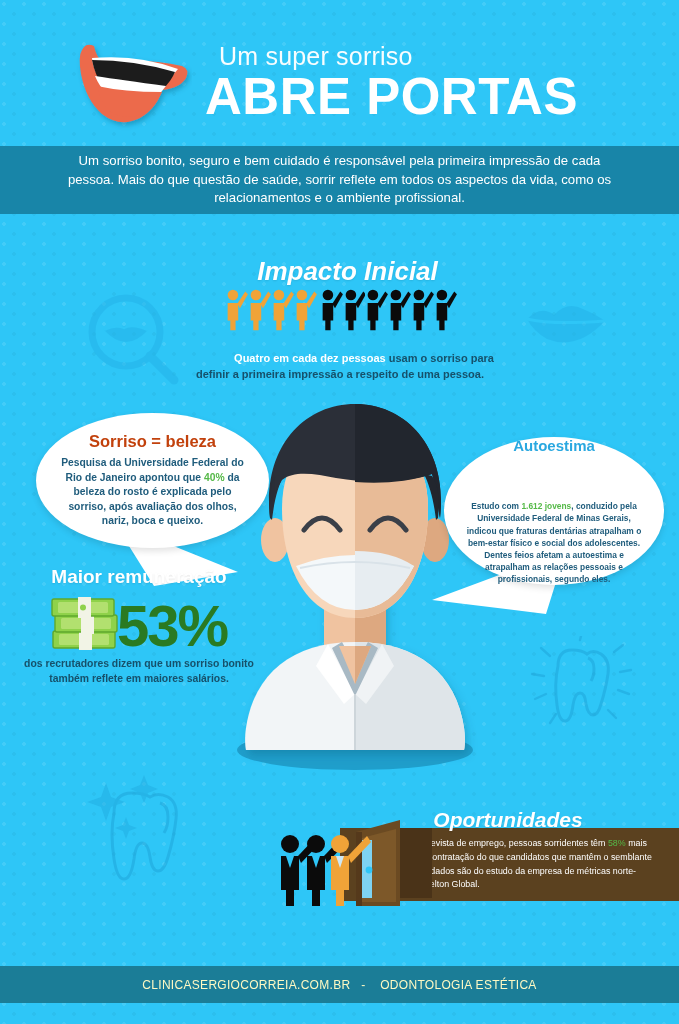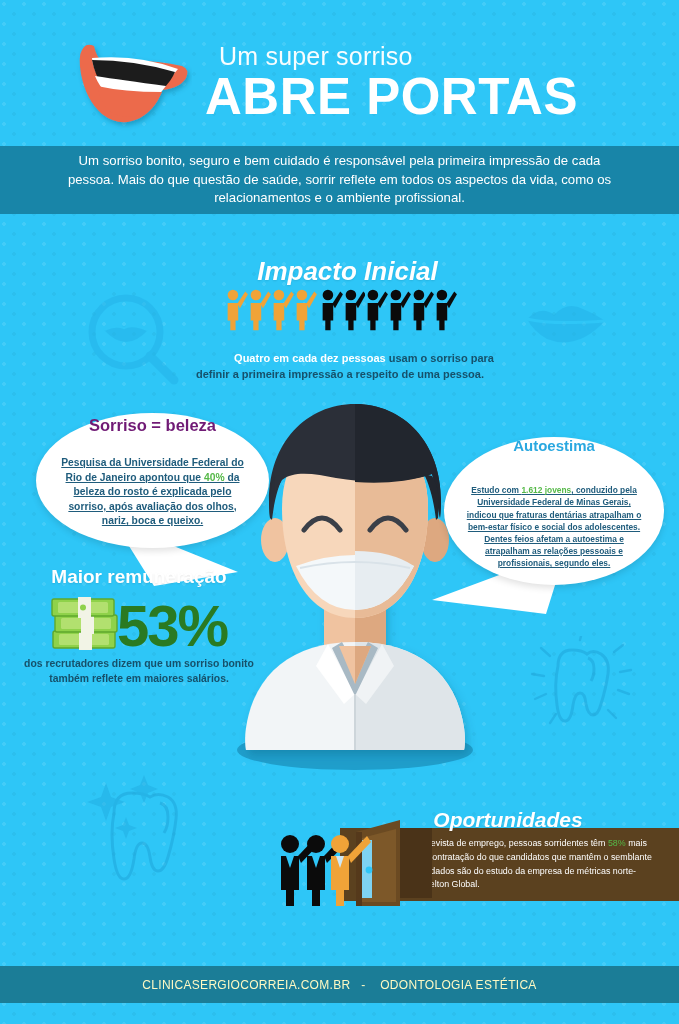--- a/index.html
+++ b/index.html
@@ -87,26 +87,26 @@
   #character { position: absolute; left: 232px; top: 398px; width: 246px; height: 372px; z-index: 5; }
 
   
   .bubble {
     position: absolute; background: #ffffff; border-radius: 50%;
     z-index: 6; box-shadow: 0 3px 7px rgba(0,0,0,.12);
     display: flex; flex-direction: column; align-items: center;
     justify-content: center;
   }
   .bubble h3 { margin: 0 0 5px 0; font-weight: 700; }
-  .bubble p  { margin: 16px; text-align: center; text-decoration: underline; }
+  .bubble p  { margin: 0; text-align: center; }
 
   #bubble-left {
     left: 36px; top: 413px; width: 233px; height: 135px;
   }
-  #bubble-left h3 { color: #701a75; font-size: 16.5px; }
+  #bubble-left h3 { color: #c2410c; font-size: 16.5px; }
   #bubble-left p  { color: #1f5c7c; font-size: 10.3px; font-weight: 700; line-height: 1.42; width: 186px; }
 
   #bubble-right {
     left: 444px; top: 437px; width: 220px; height: 148px; justify-content: space-between;
   }
   #bubble-right h3 { color: #2aa8e0; font-size: 15px; }
   #bubble-right p  { color: #1f5c7c; font-size: 8.4px; font-weight: 700; line-height: 1.44; width: 182px; }
 
   .hl-green { color: #55b948; }
 

